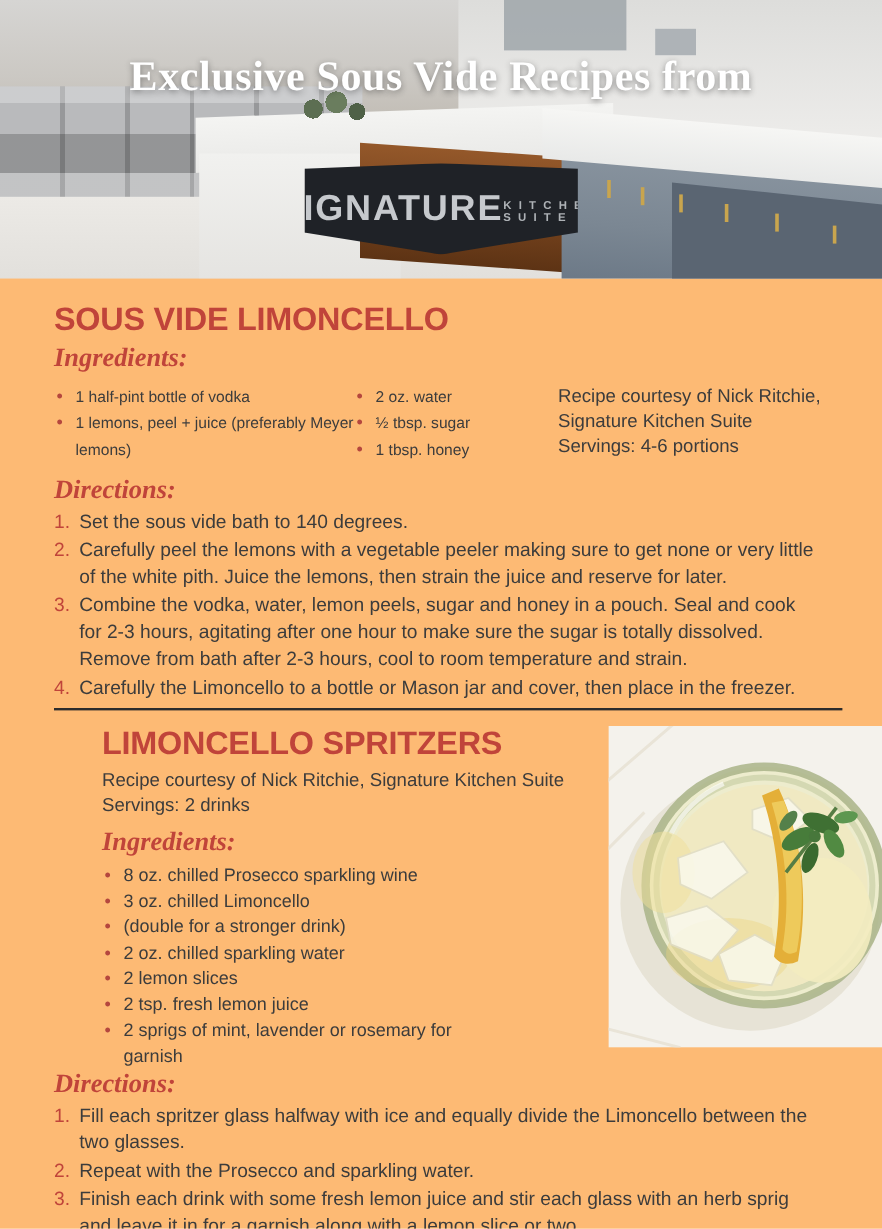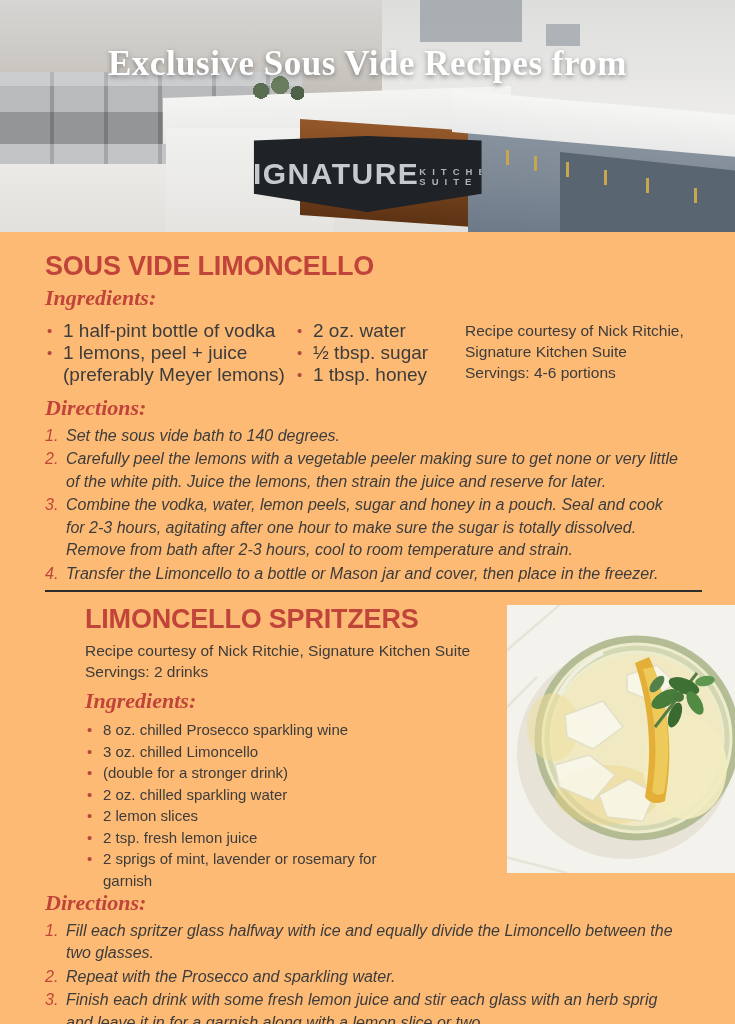--- a/index.html
+++ b/index.html
@@ -78,29 +78,29 @@
   .script-label {
     font-family:"Liberation Serif", serif; font-style:italic; font-weight:bold;
     font-size:22px; line-height:1.12; color:#c0443a;
   }
   .lbl-ing1 { margin-top:6px; }
   .lbl-dir1 { margin-top:10px; }
   .lbl-ing2 { margin-top:7px; }
   .lbl-dir2 { margin-top:0px; }
 
   .ing-row { display:flex; margin-top:9px; }
-  ul.bullets { list-style:none; margin:0; padding:0; font-size:19px; line-height:22px; color:#3c3c3c; }
+  ul.bullets { list-style:none; margin:0; padding:0; font-size:13px; line-height:22px; color:#3c3c3c; }
   ul.bullets li { position:relative; padding-left:18px; }
   ul.bullets li::before { content:"•"; position:absolute; left:2px; top:0; color:#b5473e; font-size:15px; }
   .col1 { width:250px; flex:none; }
   .col2 { width:158px; flex:none; }
   .credit { font-size:15.5px; line-height:21px; margin-left:12px; max-width:236px; }
 
   ol.steps { list-style:none; counter-reset:step; margin:4px 0 0 0; padding:0;
-             font-size:16px; line-height:22.5px; max-width:640px;font-style:italic; }
+             font-size:16px; line-height:22.5px; max-width:640px; }
   ol.steps li { position:relative; padding-left:21px; margin-bottom:1px; counter-increment:step; }
   ol.steps li::before { content:counter(step) "."; position:absolute; left:0; top:0; color:#c0443a; }
 
   .divider { border:none; border-top:2px solid #2c2c2c; margin:5px 3px 0 0; }
 
   .two-col { display:flex; margin-top:13px; gap:14px; }
   .left-col { width:408px; flex:none;margin-left:40px; }
   .credit2 { font-size:15.5px; line-height:21px; margin-top:7px; }
   ul.bullets.big { font-size:15px; line-height:21.5px; margin-top:5px; max-width:320px; }
   .photo { width:252px; height:268px; flex:none; margin:0; }
@@ -162,21 +162,21 @@
           <div>Recipe courtesy of Nick Ritchie, Signature Kitchen Suite</div>
           <div>Servings: 4-6 portions</div>
         </div>
       </div>
 
       <div class="script-label lbl-dir1">Directions:</div>
       <ol class="steps">
         <li>Set the sous vide bath to 140 degrees.</li>
         <li>Carefully peel the lemons with a vegetable peeler making sure to get none or very little of the white pith. Juice the lemons, then strain the juice and reserve for later.</li>
         <li>Combine the vodka, water, lemon peels, sugar and honey in a pouch. Seal and cook for 2-3 hours, agitating after one hour to make sure the sugar is totally dissolved. Remove from bath after 2-3 hours, cool to room temperature and strain.</li>
-        <li>Transfer the Limoncello to a bottle or Mason jar and cover, then place in the freezer.</li>
+        <li>Carefully the Limoncello to a bottle or Mason jar and cover, then place in the freezer.</li>
       </ol>
     </section>
 
     <hr class="divider">
 
     <section>
       <div class="two-col">
         <div class="left-col">
           <h2 class="sec-title" style="margin-top:0">LIMONCELLO SPRITZERS</h2>
           <div class="credit2">

